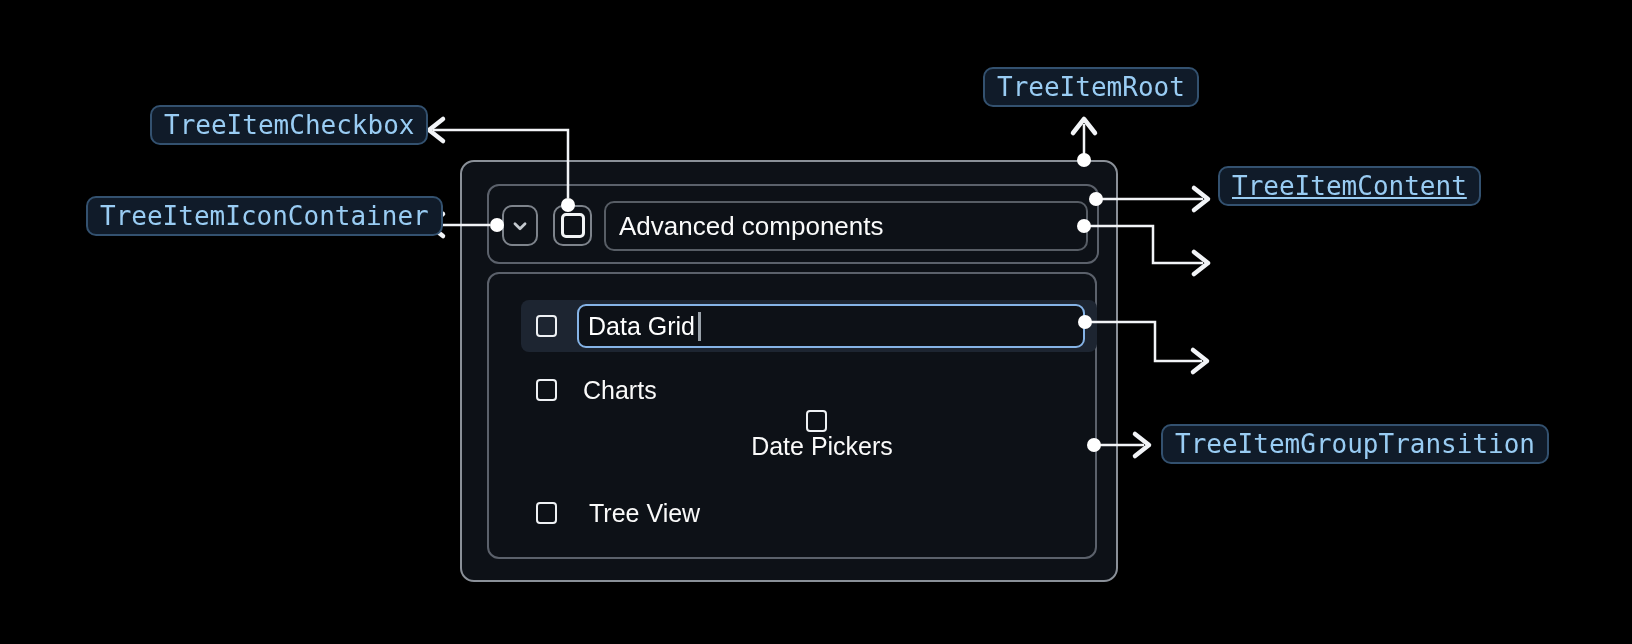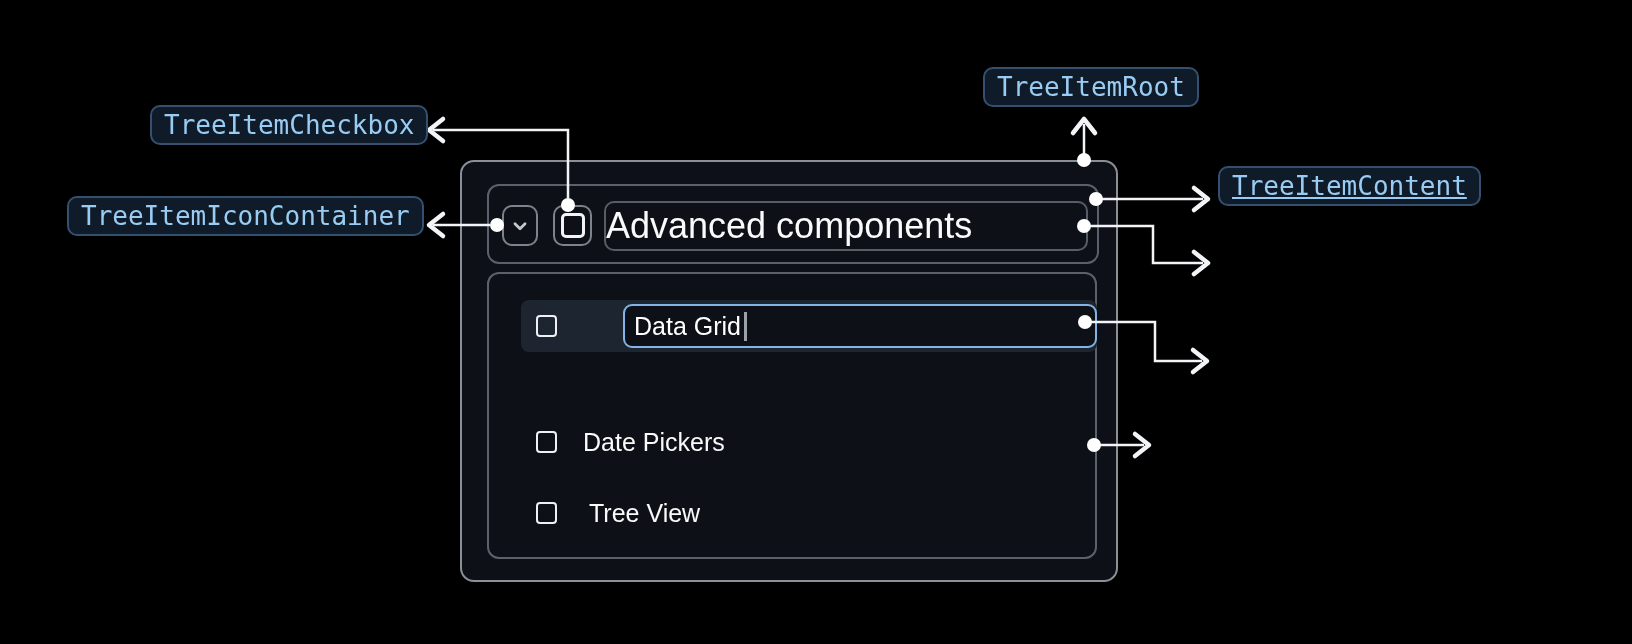--- a/index.html
+++ b/index.html
@@ -12,21 +12,21 @@
   
   .badge {
     position:absolute;
     font-family:"DejaVu Sans Mono", monospace;
     font-size:26px; line-height:26px;
     color:#99ccf3; background:#101b29;
     border:2px solid #33516f; border-radius:10px;
     padding:5px 12px; white-space:nowrap; z-index:6;
   }
   .badge-checkbox        { left:150px;  top:105px; }
-  .badge-icon-container  { left:67px;   top:196px; }
+  .badge-icon-container  { left:86px;   top:196px; }
   .badge-root            { left:983px;  top:67px;  }
   .badge-content         { left:1218px; top:166px;text-decoration:underline; }
   .badge-label           { left:1218px; top:242px; }
   .badge-label-input     { left:1218px; top:337px; }
   .badge-group-transition{ left:1161px; top:424px; }
 
   
   .root-panel {
     position:absolute; left:460px; top:160px; width:658px; height:422px;
     background:#0d1117; border:2px solid #8a9098; border-radius:14px; z-index:1;
@@ -42,33 +42,33 @@
   }
   .checkbox-box {
     position:absolute; left:64px; top:19px; width:39px; height:41px;
     border:2px solid #7d838b; border-radius:10px;
     display:flex; align-items:center; justify-content:center;
   }
   .cb-parent { width:24px; height:25px; border:3px solid #f1f3f5; border-radius:5px; }
   .label-box {
     position:absolute; left:115px; top:15px; width:484px; height:50px;
     border:2px solid #575d65; border-radius:10px;
-    display:flex; align-items:center; 
-    font-size:36px; color:#fafafa;
+    display:flex; align-items:center; padding-left:13px;
+    font-size:26px; color:#fafafa;
   }
   .group-box {
     position:absolute; left:25px; top:110px; width:610px; height:287px;
     border:2px solid #5b616b; border-radius:12px;
   }
   .row {
     position:absolute; left:32px; width:576px; height:52px;
     display:flex; align-items:center;
   }
-  .row-editing { top:26px; background:#1d2531; border-radius:8px;gap:46px; }
-  .row-1 { top:90px; } .row-2 { top:142px; } .row-3 { top:213px;gap:6px; }
+  .row-editing { top:26px; background:#1d2531; border-radius:8px; }
+  .row-1 { top:90px; } .row-2 { top:136px;flex-direction:column; } .row-3 { top:213px;gap:6px; }
   .cb-item {
     flex:none; width:21px; height:22px; margin-left:15px;
     border:2.5px solid #eef1f4; border-radius:4px;
   }
   .row-label { margin-left:26px; font-size:25px; color:#fafafa; white-space:nowrap; }
   .label-input {
     margin-left:20px; width:508px; height:44px;
     border:2px solid #85b3e6; border-radius:9px; background:#0d1117;
     display:flex; align-items:center; padding-left:9px;
     font-size:25px; color:#ffffff; white-space:nowrap;
@@ -105,20 +105,24 @@
     <div class="group-box">
 
       <div class="row row-editing">
         <span class="cb-item"></span>
         <div class="label-input">
           <span>Data Grid</span>
           <span class="caret"></span>
         </div>
       </div>
 
+      <div class="row row-1">
+        <span class="cb-item"></span>
+        <span class="row-label">Charts</span>
+      </div>
 
       <div class="row row-2">
         <span class="cb-item"></span>
         <span class="row-label">Date Pickers</span>
       </div>
 
       <div class="row row-3">
         <span class="cb-item"></span>
         <span class="row-label">Tree View</span>
       </div>
@@ -154,14 +158,15 @@
 
     <path class="cline" d="M 1094 445 H 1144"></path>
     <path class="carrow" d="M 1135 434 L 1149 445 L 1135 456"></path>
     <circle class="cdot" cx="1094" cy="445" r="7"></circle>
   </svg>
 
   <div class="badge badge-checkbox">TreeItemCheckbox</div>
   <div class="badge badge-icon-container">TreeItemIconContainer</div>
   <div class="badge badge-root">TreeItemRoot</div>
   <div class="badge badge-content">TreeItemContent</div>
+  <div class="badge badge-group-transition">TreeItemGroupTransition</div>
 
 </div>
 
 </body></html>

